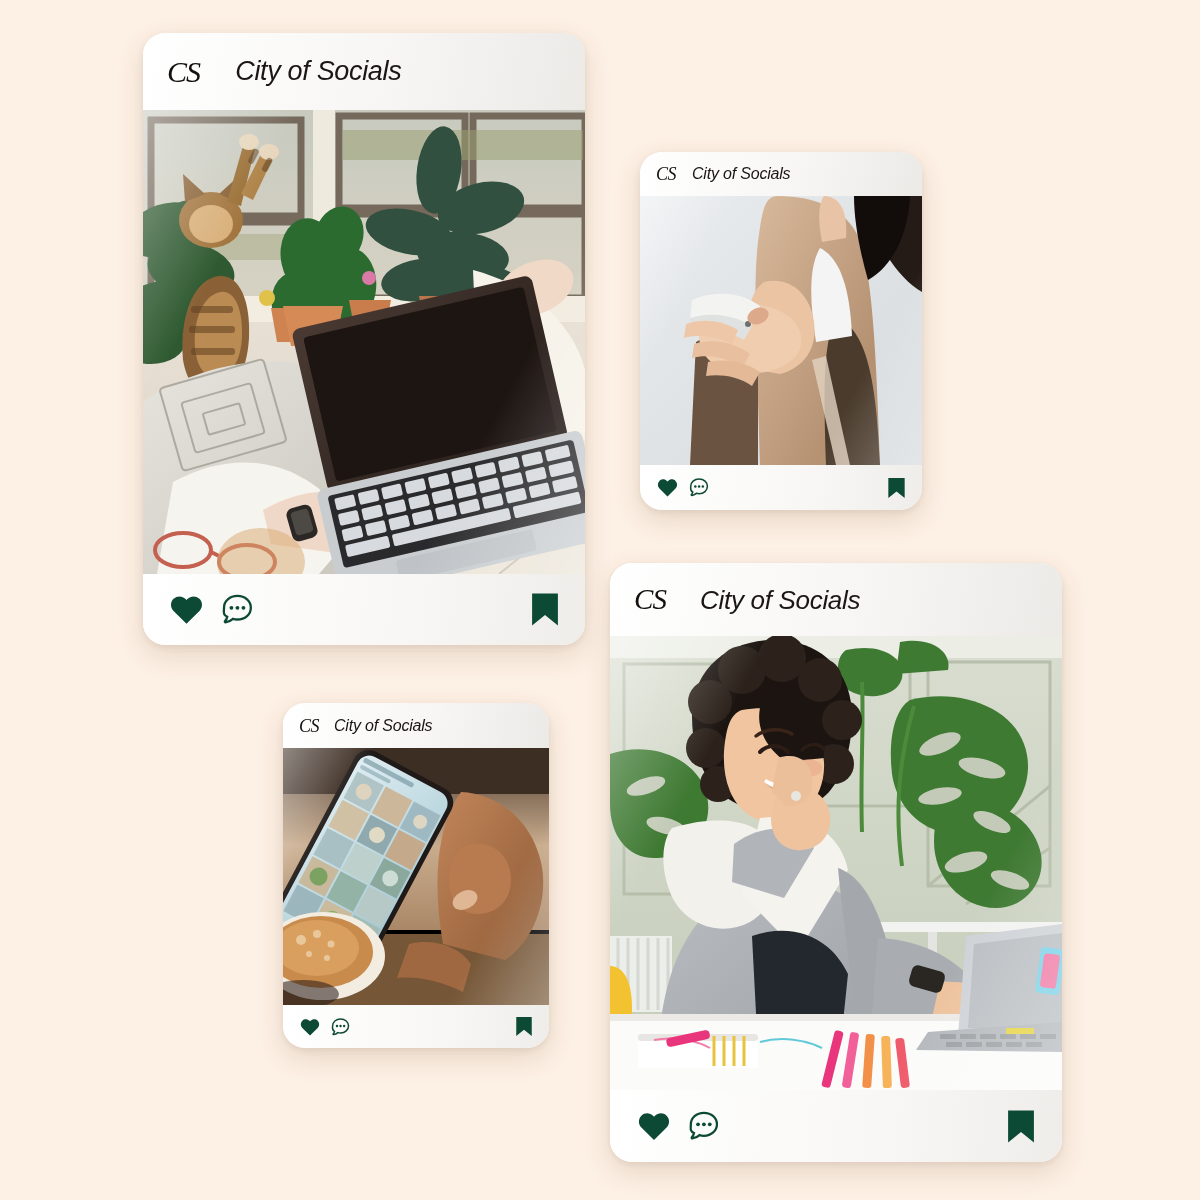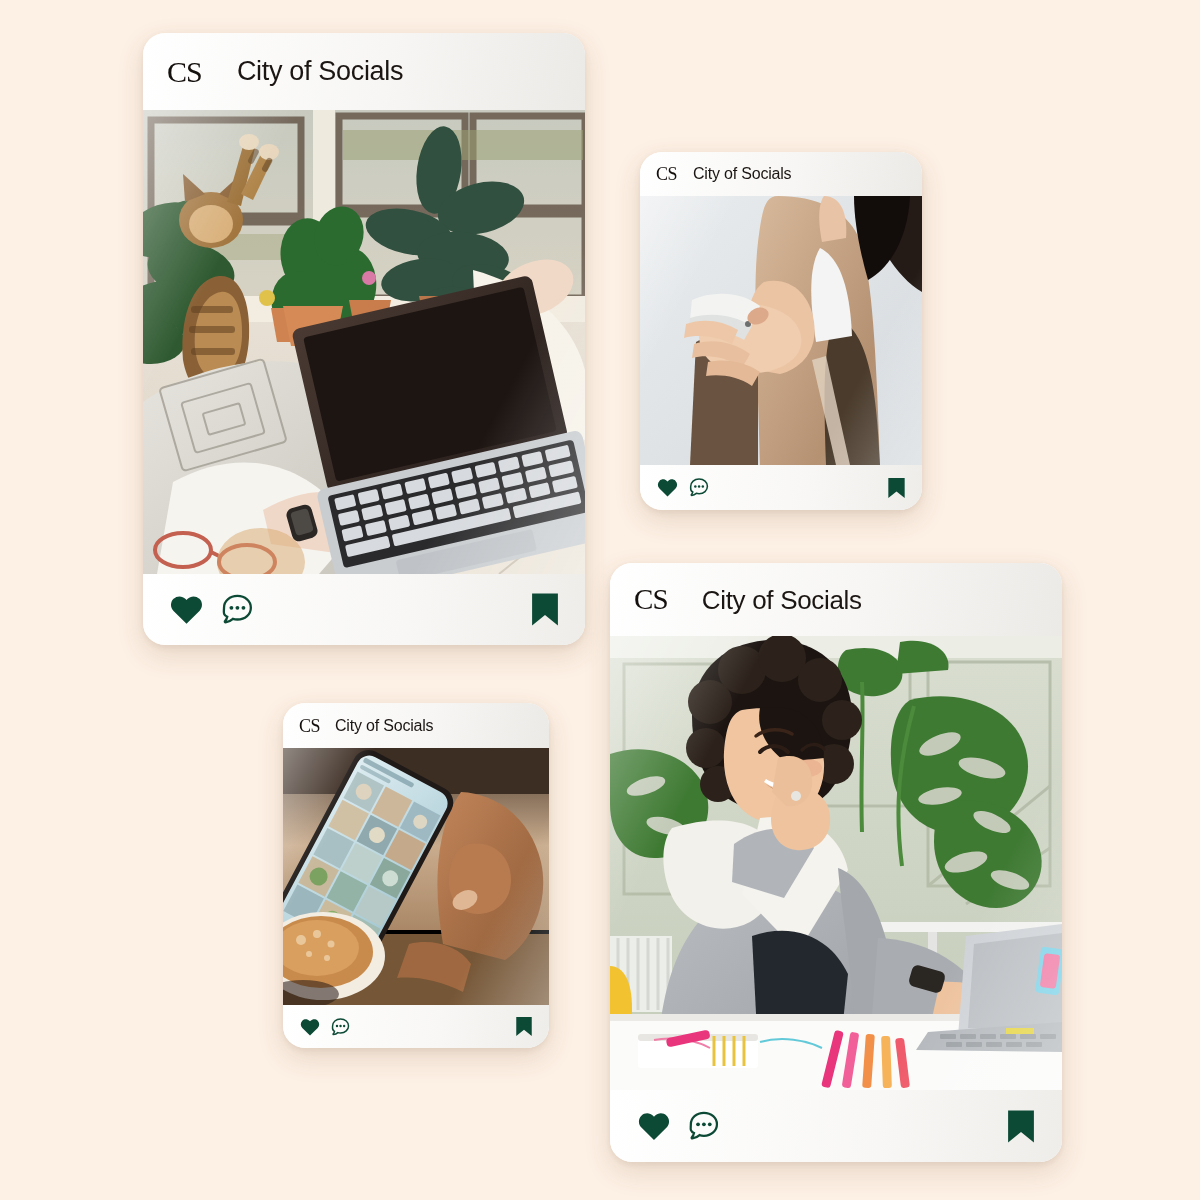--- a/index.html
+++ b/index.html
@@ -25,20 +25,21 @@
   
   .card {
     position: absolute;
     background: #fbfbfa;
     border-radius: 22px;
     overflow: hidden;
     display: flex;
     flex-direction: column;
     box-shadow: 0 10px 26px rgba(120, 85, 55, 0.17),
                 0 2px 6px rgba(120, 85, 55, 0.10);
+    font-style: italic;
   }
   .card::after {
     content: "";
     position: absolute;
     inset: 0;
     pointer-events: none;
     border-radius: 22px;
     background: linear-gradient(118deg,
       rgba(255,255,255,0.55) 0%,
       rgba(255,255,255,0.0) 26%,

